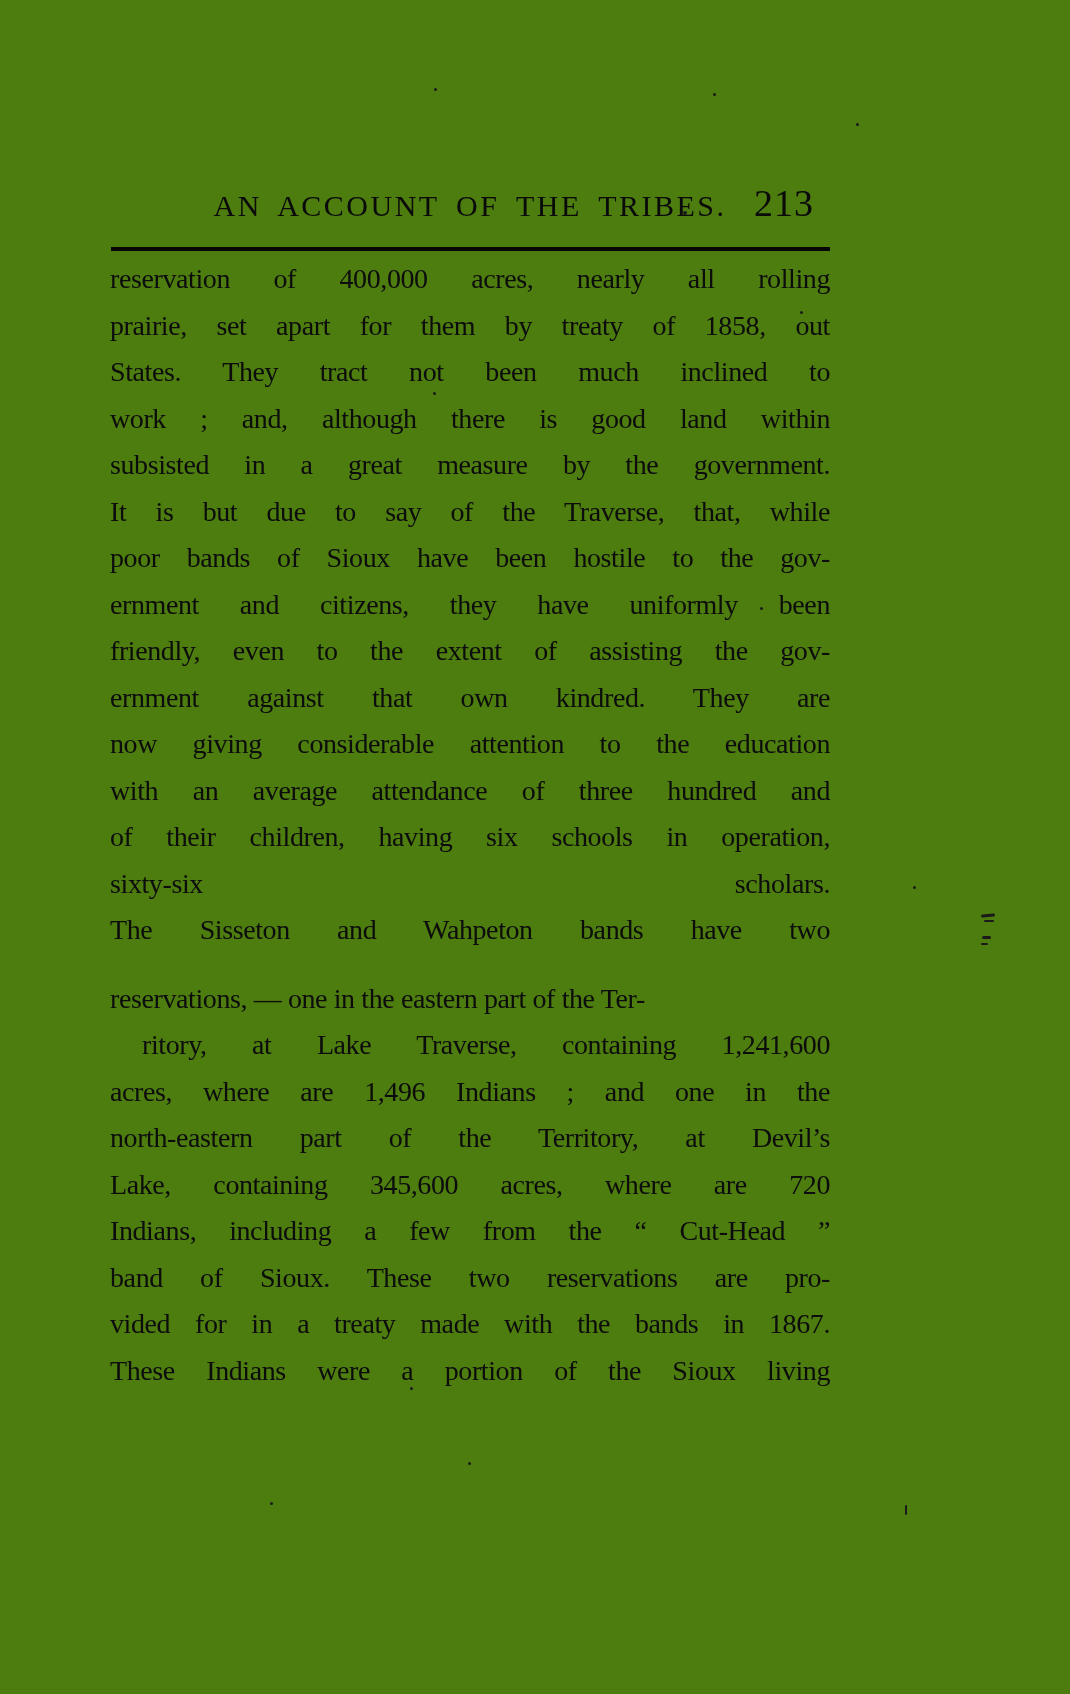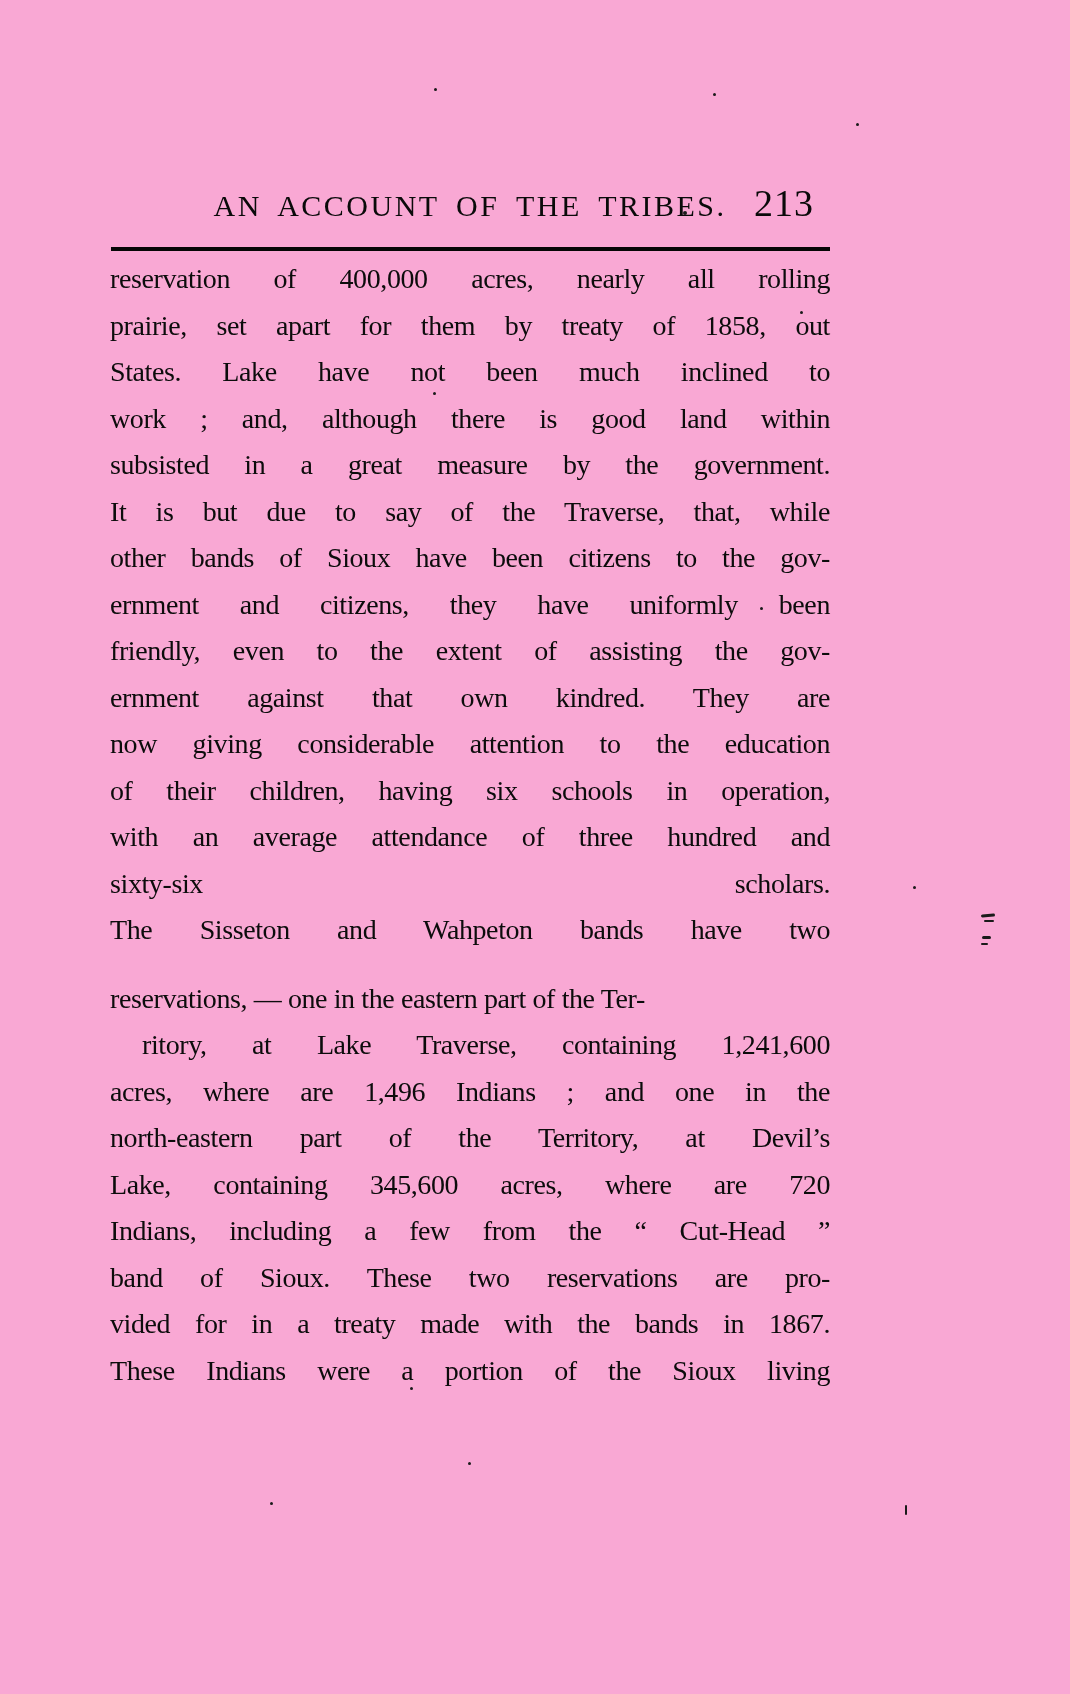--- a/index.html
+++ b/index.html
@@ -4,21 +4,21 @@
 <style>
   html, body {
     margin: 0;
     padding: 0;
     background: #ffffff;
   }
   #page {
     position: relative;
     width: 1070px;
     height: 1694px;
-    background: #f9a8d4;
+    background: #4d7c0f;
     overflow: hidden;
     font-family: "Liberation Serif", "DejaVu Serif", serif;
     color: #0b0b0b;
   }
   
   #running-head {
     position: absolute;
     left: 110px;
     top: 183px;
     width: 720px;
@@ -100,31 +100,31 @@
   <div id="running-head">
     <div id="head-title">AN ACCOUNT OF THE TRIBES.</div>
     <div id="head-pagenum">213</div>
   </div>
 
   <div id="head-rule"></div>
 
   <div id="body-text">
     <div class="bline">reservation of 400,000 acres, nearly all rolling</div>
     <div class="bline">prairie, set apart for them by treaty of 1858, out</div>
-    <div class="bline">States.  Lake have not been much inclined to</div>
+    <div class="bline">States.  They tract not been much inclined to</div>
     <div class="bline">work ; and, although there is good land within</div>
     <div class="bline">subsisted in a great measure by the government.</div>
     <div class="bline">It is but due to say of the Traverse, that, while</div>
-    <div class="bline">other bands of Sioux have been citizens to the gov-</div>
+    <div class="bline">poor bands of Sioux have been hostile to the gov-</div>
     <div class="bline">ernment and citizens, they have uniformly been</div>
     <div class="bline">friendly, even to the extent of assisting the gov-</div>
     <div class="bline">ernment against that own kindred.  They are</div>
     <div class="bline">now giving considerable attention to the education</div>
+    <div class="bline">with an average attendance of three hundred and</div>
     <div class="bline">of their children, having six schools in operation,</div>
-    <div class="bline">with an average attendance of three hundred and</div>
     <div class="bline">sixty-six scholars.</div>
     <div class="bline">The Sisseton and Wahpeton bands have two</div>
     <div class="bline">reservations, — one in the eastern part of the Ter-</div>
     <div class="bline">ritory, at Lake Traverse, containing 1,241,600</div>
     <div class="bline">acres, where are 1,496 Indians ; and one in the</div>
     <div class="bline">north-eastern part of the Territory, at Devil’s</div>
     <div class="bline">Lake, containing 345,600 acres, where are 720</div>
     <div class="bline">Indians, including a few from the “ Cut-Head ”</div>
     <div class="bline">band of Sioux.  These two reservations are pro-</div>
     <div class="bline">vided for in a treaty made with the bands in 1867.</div>

